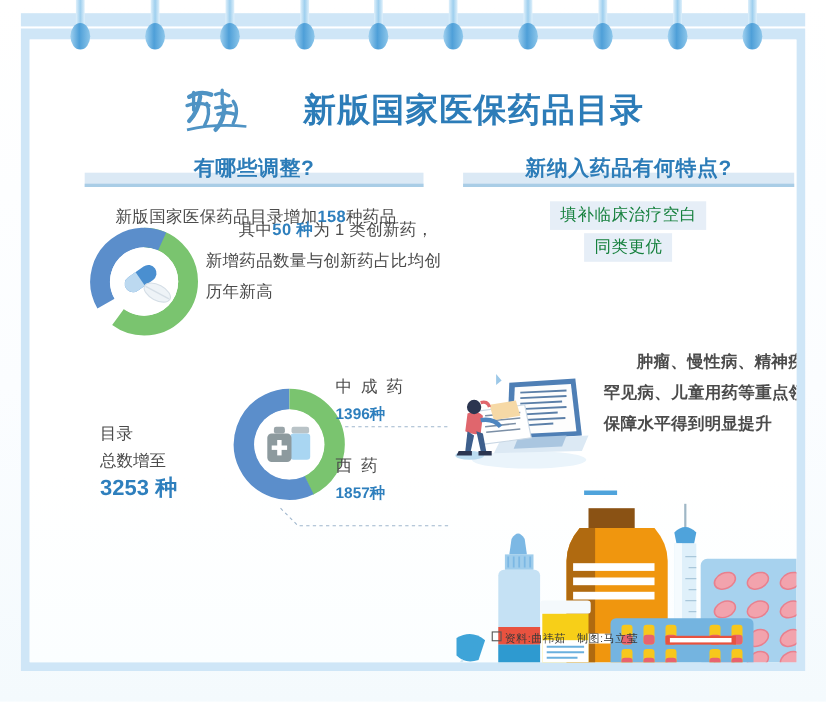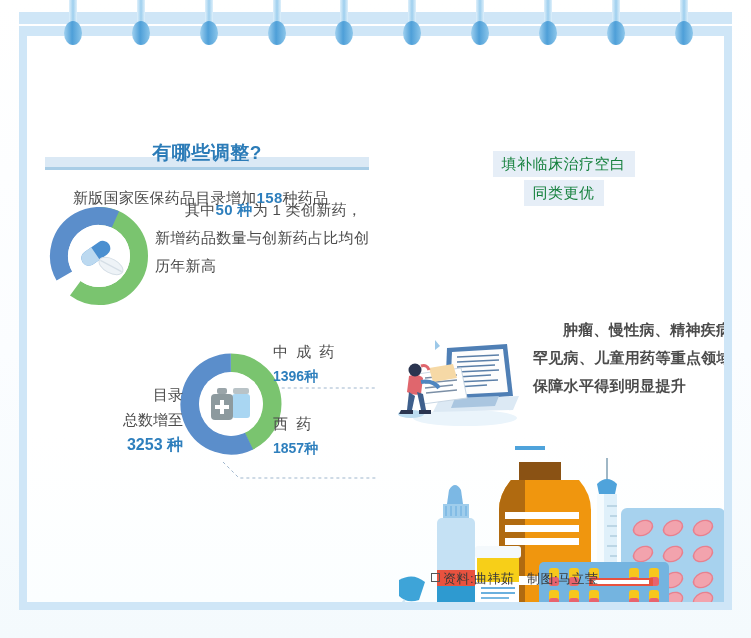--- a/index.html
+++ b/index.html
@@ -70,20 +70,21 @@
   }
 
   
   #columns {
     position: absolute;
     left: 0;
     top: 104px;
     width: 713px;
     height: 470px;
     display: flex;
+    padding-left: 32px;
   }
   .column { position: relative; }
   #col-left  { width: 360px; }
   #col-right { width: 353px; }
 
   
   .sec-head {
     position: relative;
     height: 32px;
     margin: 0 18px;
@@ -154,28 +155,28 @@
   
   #block-total {
     position: absolute;
     left: 0; top: 190px;
     width: 360px;
     height: 180px;
   }
   #donut-b { position: absolute; left: 150px; top: 20px; }
   #total-label {
     position: absolute;
-    left: 48px; top: 52px;
+    left: 32px; top: 52px;
     width: 108px;
-    text-align: right;
+    text-align: left;
     font-size: 15px;
     line-height: 25px;
     color: #4b4b4b;
   }
-  #total-label .big { color: #2e7fbd; font-weight: bold; font-size: 16px; }
+  #total-label .big { color: #2e7fbd; font-weight: bold; font-size: 20px; }
   .callout {
     position: absolute;
     text-align: left;
     font-size: 15px;
     line-height: 24px;
     color: #4b4b4b;
     letter-spacing: 2px;
   }
   .callout .val { color: #2e7fbd; font-weight: bold; font-size: 14px; letter-spacing: 0; }
   #callout-tcm { left: 246px; top: 10px; width: 104px; }
@@ -190,21 +191,21 @@
     width: 216px;
     font-weight: bold;
   }
   #art-meds { position: absolute; left: 6px; top: 300px; }
 
   
   #credit {
     position: absolute;
     left: 44px;
     bottom: 22px;
-    font-size: 13px;
+    font-size: 10px;
     color: #3a3a3a;
     letter-spacing: .5px;
     white-space: nowrap;
   }
   #credit .sq {
     display: inline-block;
     width: 9px; height: 9px;
     border: 1px solid #555;
     margin-right: 3px;
     vertical-align: 1px;
@@ -269,20 +270,39 @@
       <g transform="translate(684,0)">
         <rect x="-4" y="0" width="8" height="30" fill="url(#stemG)"></rect>
         <ellipse cx="0" cy="33" rx="9" ry="12" fill="url(#ringG)"></ellipse>
       </g>
     </g>
   </svg>
 
   <div id="frame">
     <div id="frame-inner">
 
+      <div id="masthead">
+        <svg id="logo-mark" viewBox="0 0 96 52">
+          <g fill="none" stroke="#4f93c4" stroke-linecap="round" stroke-width="3">
+            <path d="M6 14 Q16 8 26 12" stroke-width="4"></path>
+            <path d="M10 10 L10 26"></path>
+            <path d="M4 22 Q14 18 24 22"></path>
+            <path d="M16 14 Q14 28 6 36" stroke-width="4"></path>
+            <path d="M22 20 Q26 30 20 40"></path>
+            <path d="M30 12 Q36 9 42 13"></path>
+            <path d="M36 8 L36 20"></path>
+            <path d="M30 24 L44 22"></path>
+            <path d="M32 30 Q40 27 48 30"></path>
+            <path d="M38 22 Q38 36 30 44" stroke-width="4"></path>
+            <path d="M46 18 Q52 26 46 38"></path>
+          </g>
+          <path d="M4 44 Q30 38 58 41" stroke="#4f93c4" stroke-width="2.5" fill="none"></path>
+        </svg>
+        <div id="main-title">新版国家医保药品目录</div>
+      </div>
 
       <div id="columns">
 
         <div class="column" id="col-left">
 
           <div class="sec-head">
             <div class="band"></div>
             <div class="label">有哪些调整?</div>
           </div>
 
@@ -346,20 +366,24 @@
 
             <div class="callout" id="callout-west">
               <span>西 药</span><br>
               <span class="val">1857种</span>
             </div>
           </div>
         </div>
 
         <div class="column" id="col-right">
 
+          <div class="sec-head">
+            <div class="band"></div>
+            <div class="label">新纳入药品有何特点?</div>
+          </div>
 
           <div class="feature-list">
             <div><span class="feature-item">填补临床治疗空白</span></div>
             <div><span class="feature-item">同类更优</span></div>
           </div>
 
           <svg id="art-laptop" width="128" height="112" viewBox="0 0 128 112">
             <ellipse cx="70" cy="98" rx="52" ry="8" fill="#eaf4fb"></ellipse>
             <g>
               <path d="M52 28 L112 24 L118 76 L50 80 Z" fill="#4f7fb5"></path>

